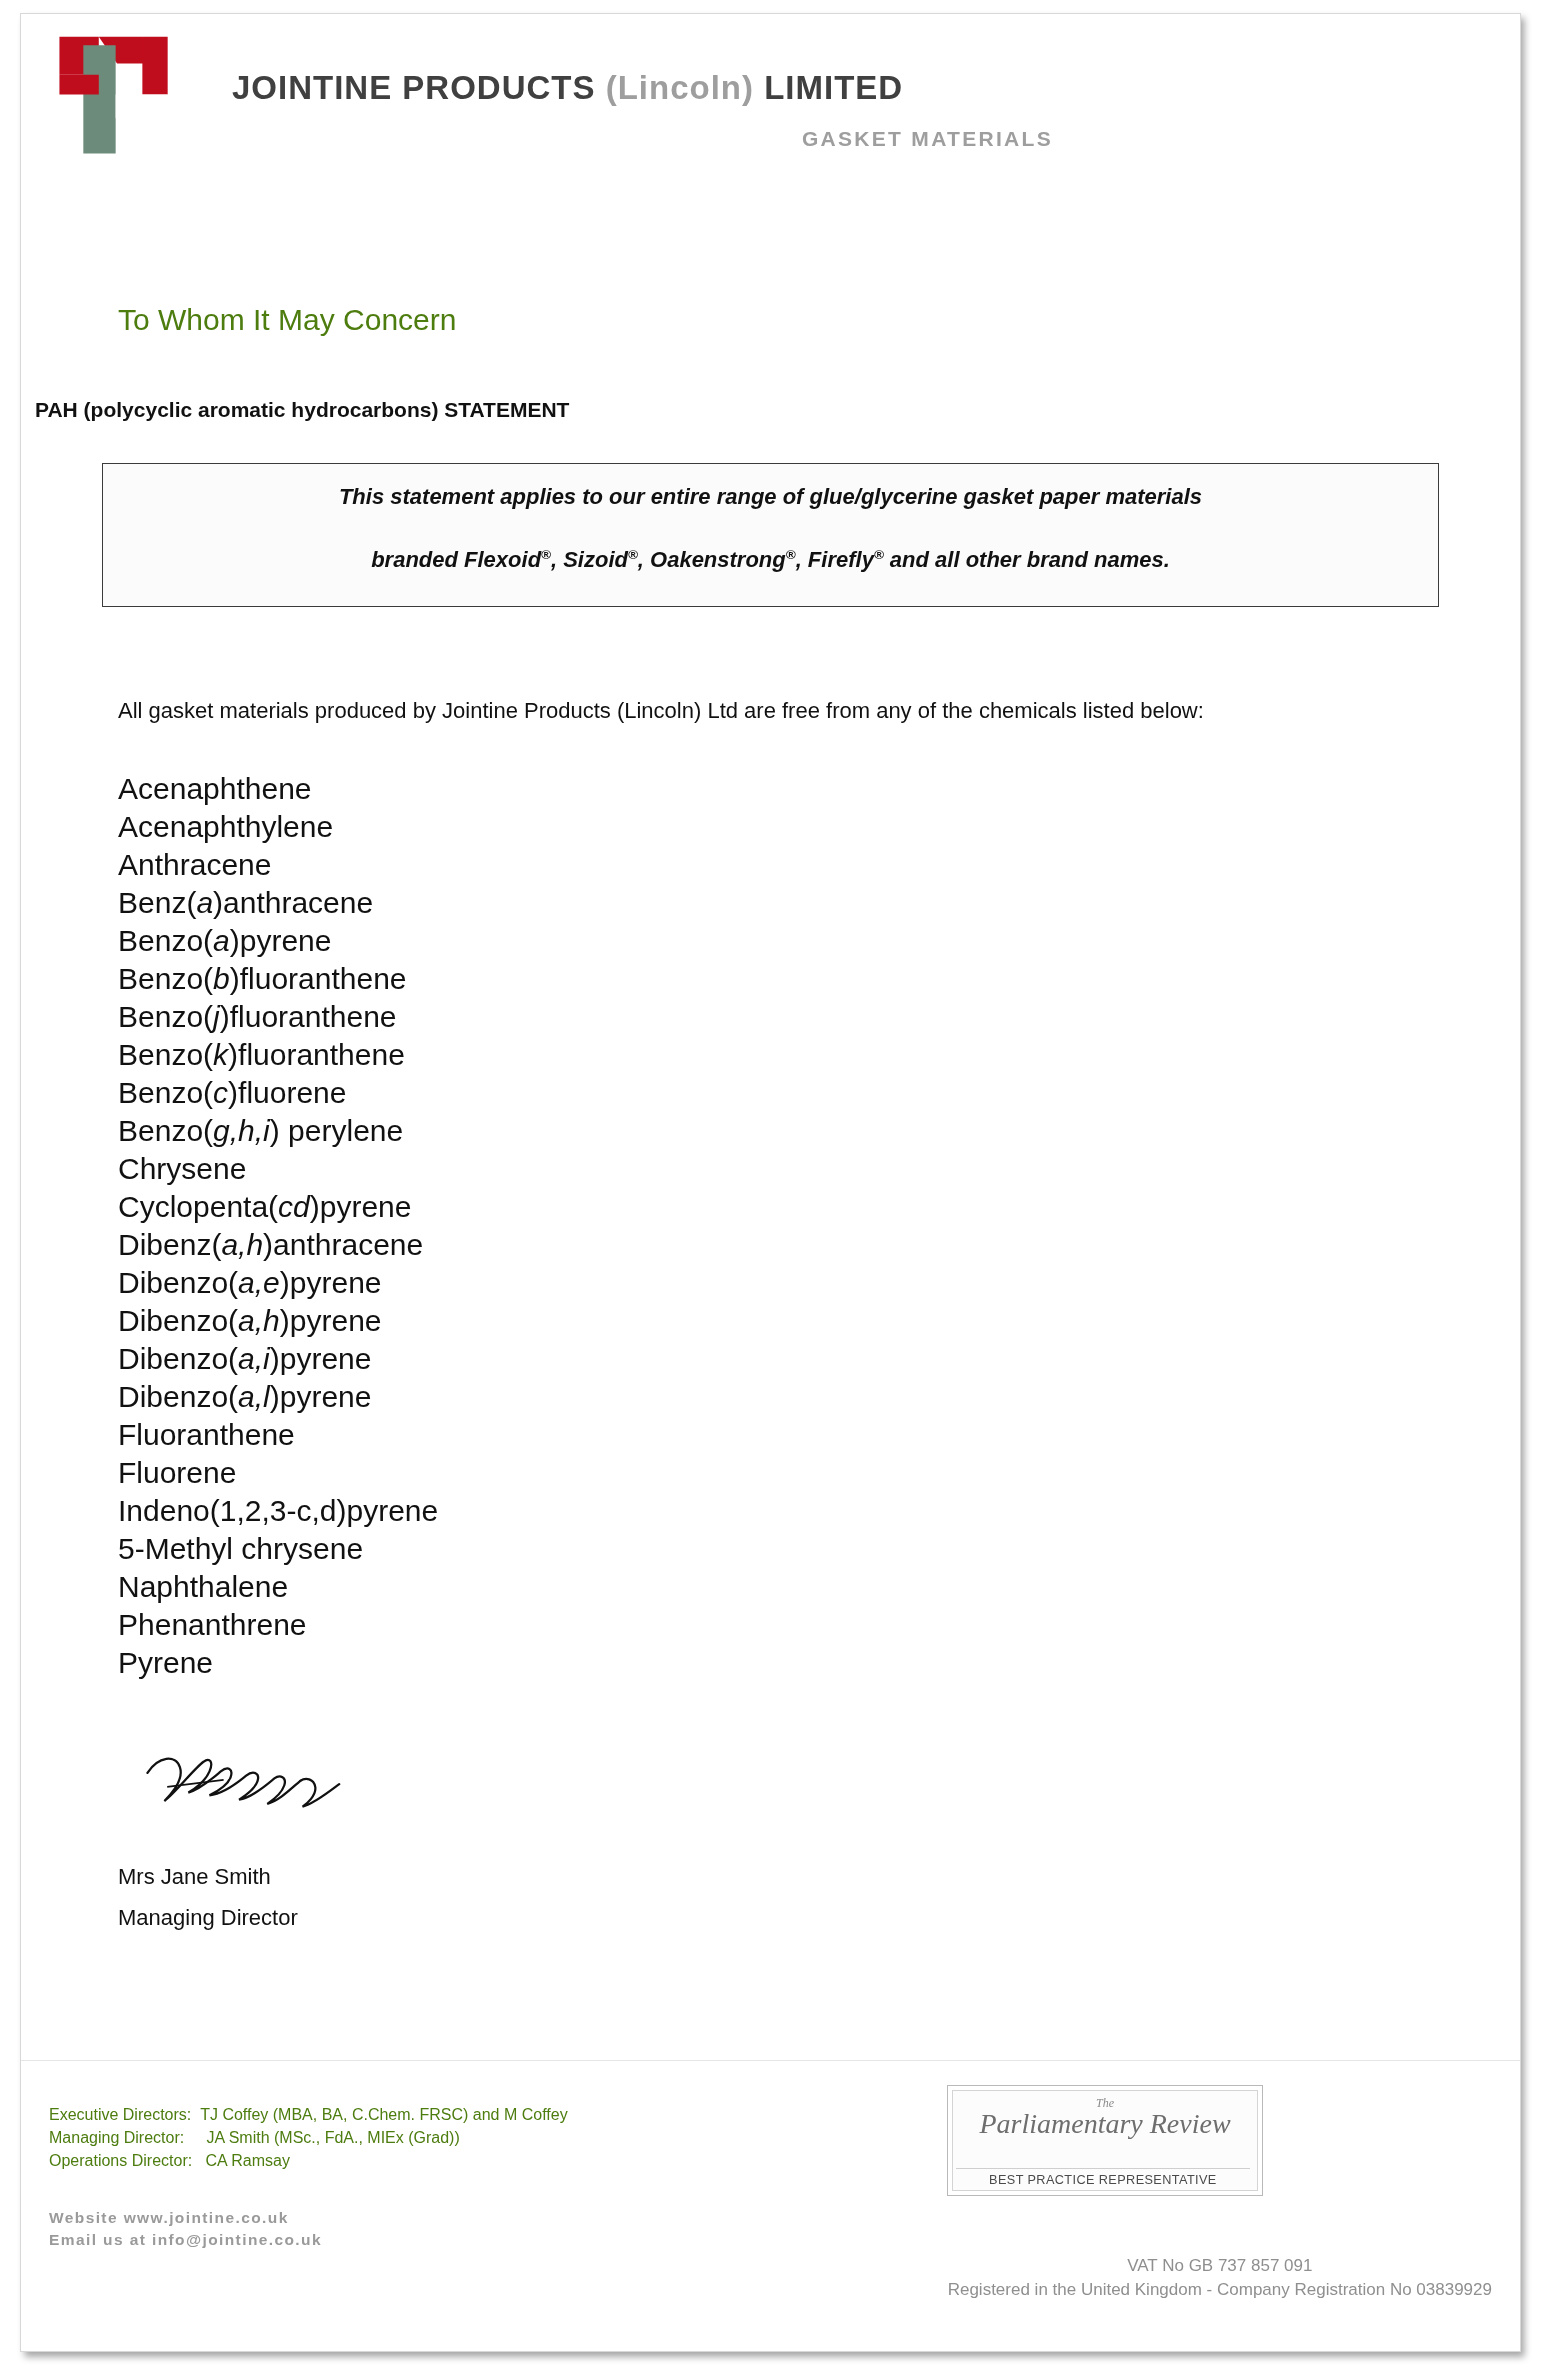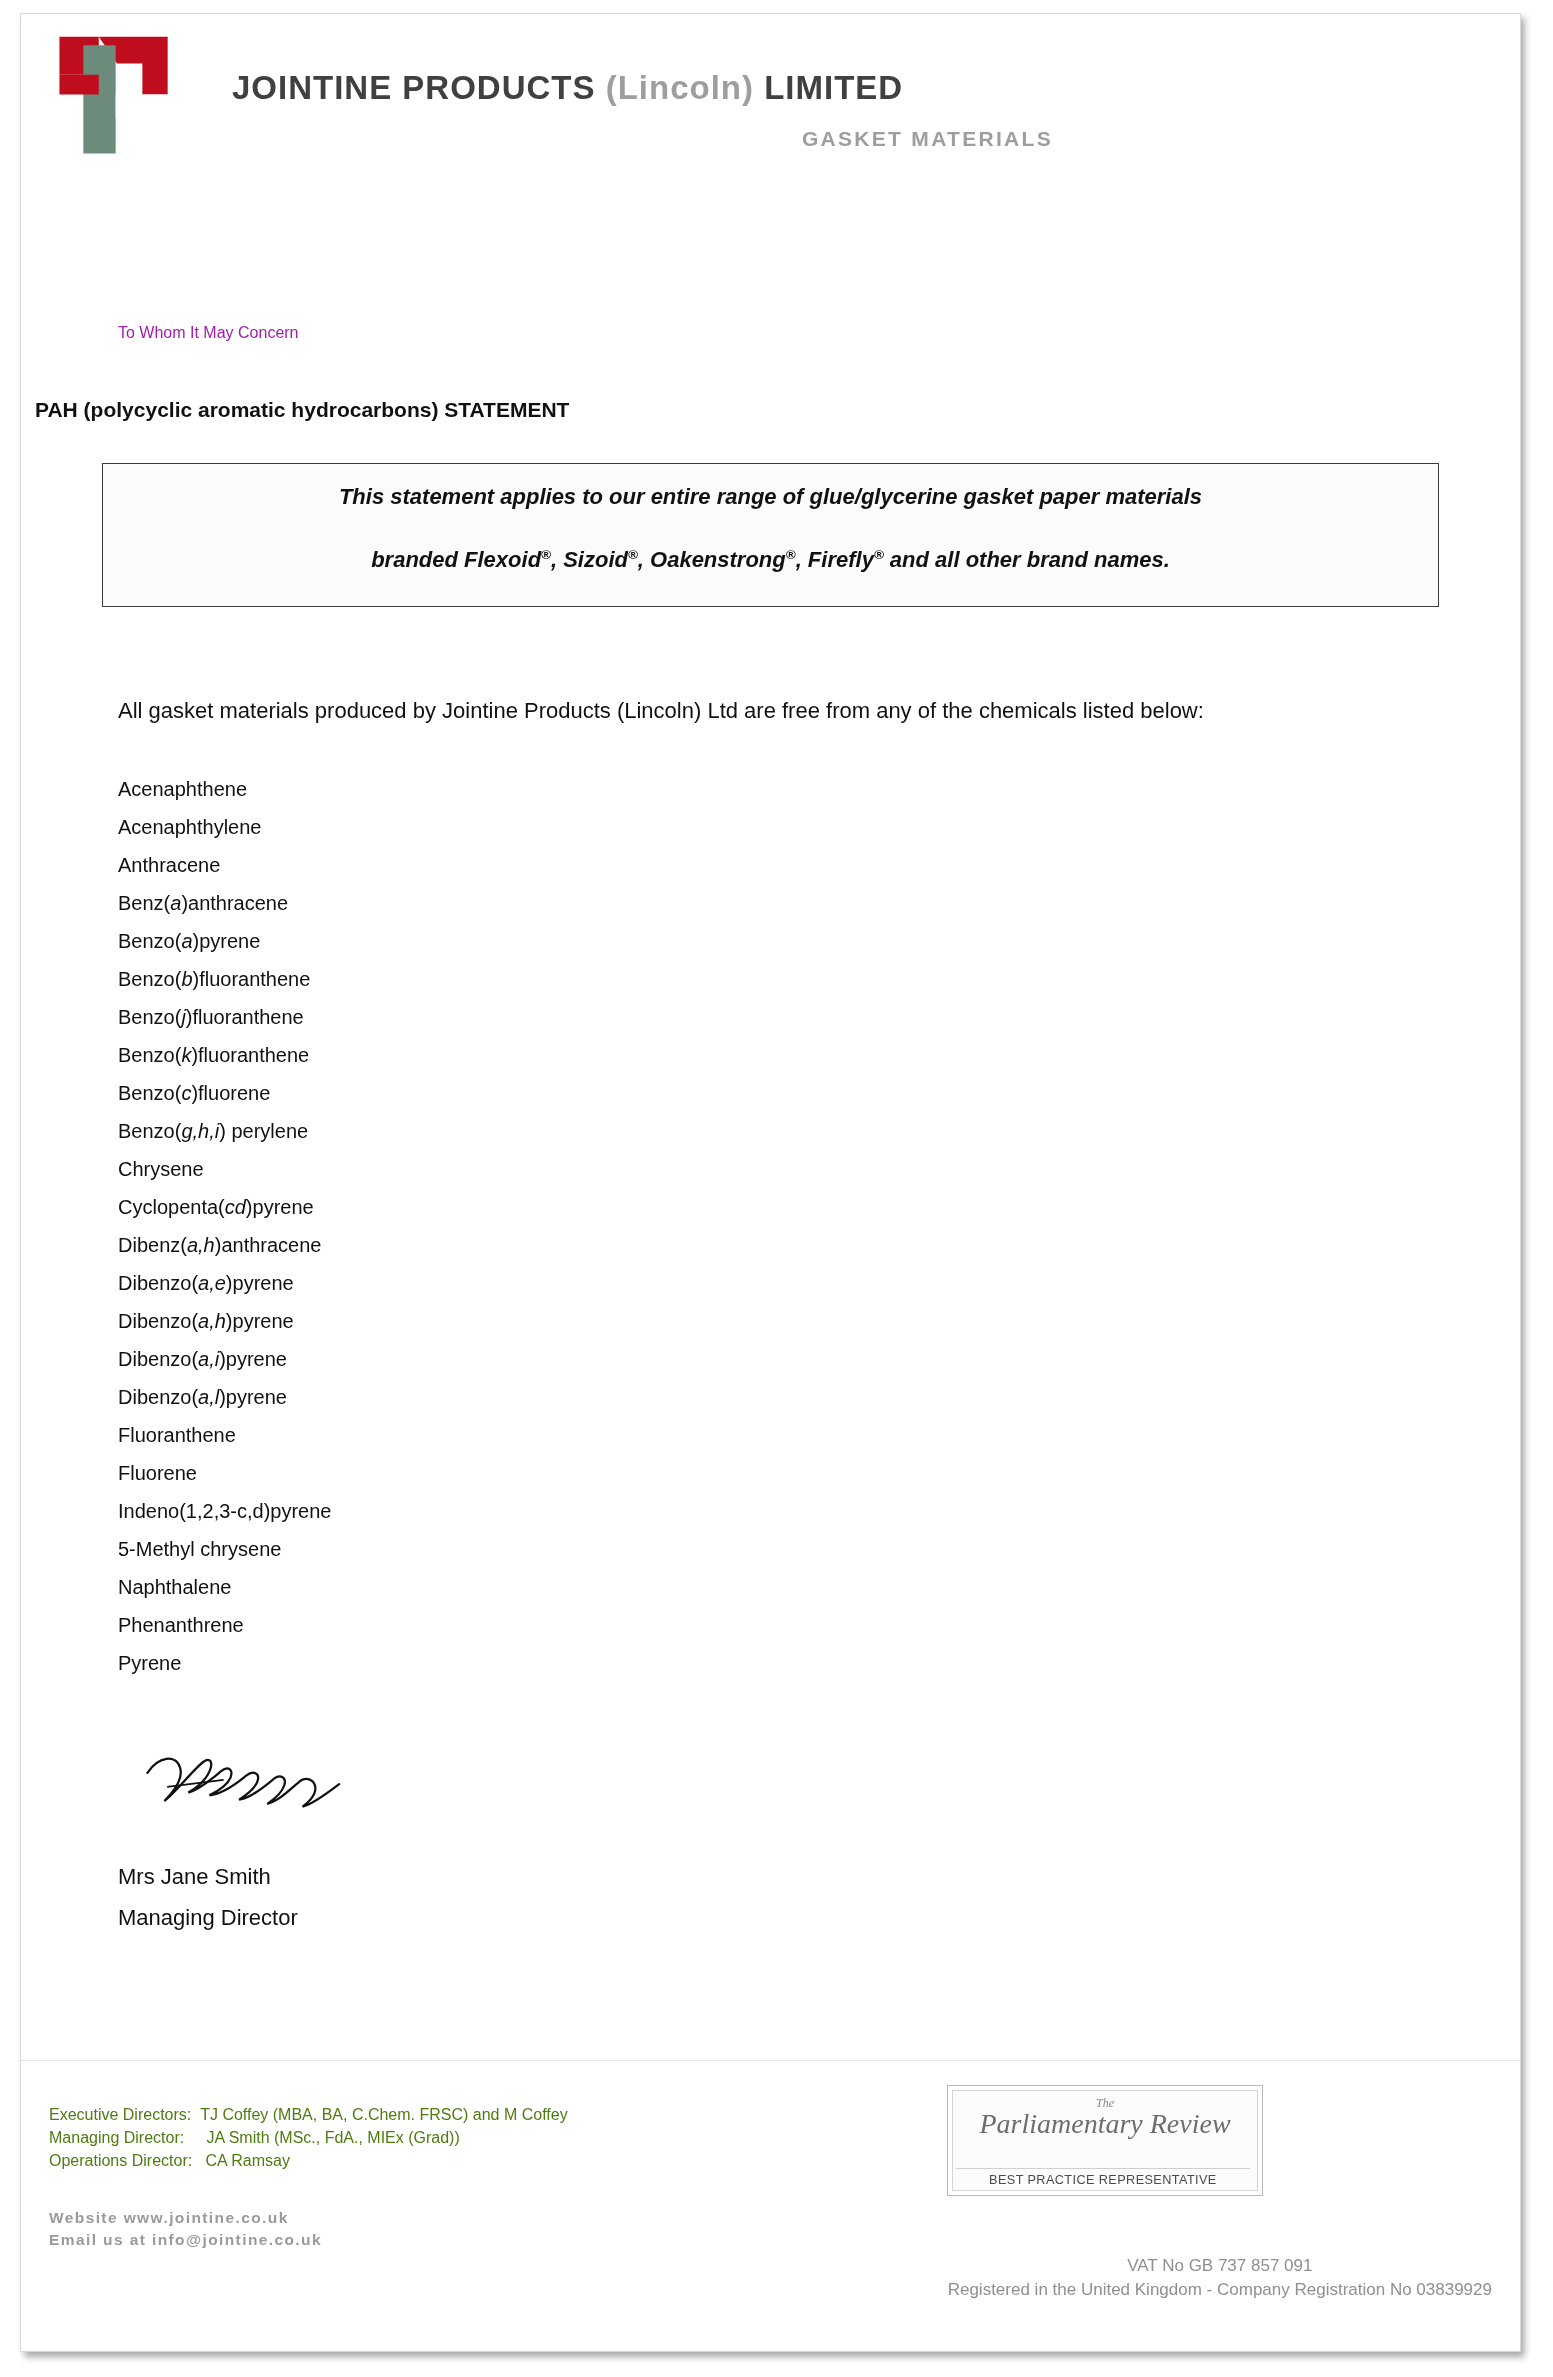--- a/index.html
+++ b/index.html
@@ -79,23 +79,23 @@
     color: #8f8f8f;
     font-size: 15.5px;
     letter-spacing: 1.5px;
     line-height: 21px;
   }
   .office .bold { font-weight: bold; color: #8a8a8a; }
 
   .to-whom {
     position: absolute;
     left: 97px;
-    top: 310px;
-    font-size: 16px;
-    color: #a21caf;
+    top: 289px;
+    font-size: 30px;
+    color: #4d7c0f;
   }
 
   .statement-title {
     position: absolute;
     left: 0;
     top: 384px;
     width: 1499px;
     text-align: left;
     font-size: 21px;
     font-weight: bold;
@@ -136,21 +136,21 @@
     width: 1289px;
     font-size: 22px;
     line-height: 38px;
     color: #111;
   }
 
   .chem-list {
     position: absolute;
     left: 97px;
     top: 756px;
-    font-size: 20px;
+    font-size: 30px;
     line-height: 38px;
     color: #111;
   }
   .chem-list div { white-space: nowrap; }
   .chem-list i { font-style: italic; }
 
   .signature {
     position: absolute;
     left: 118px;
     top: 1729px;

